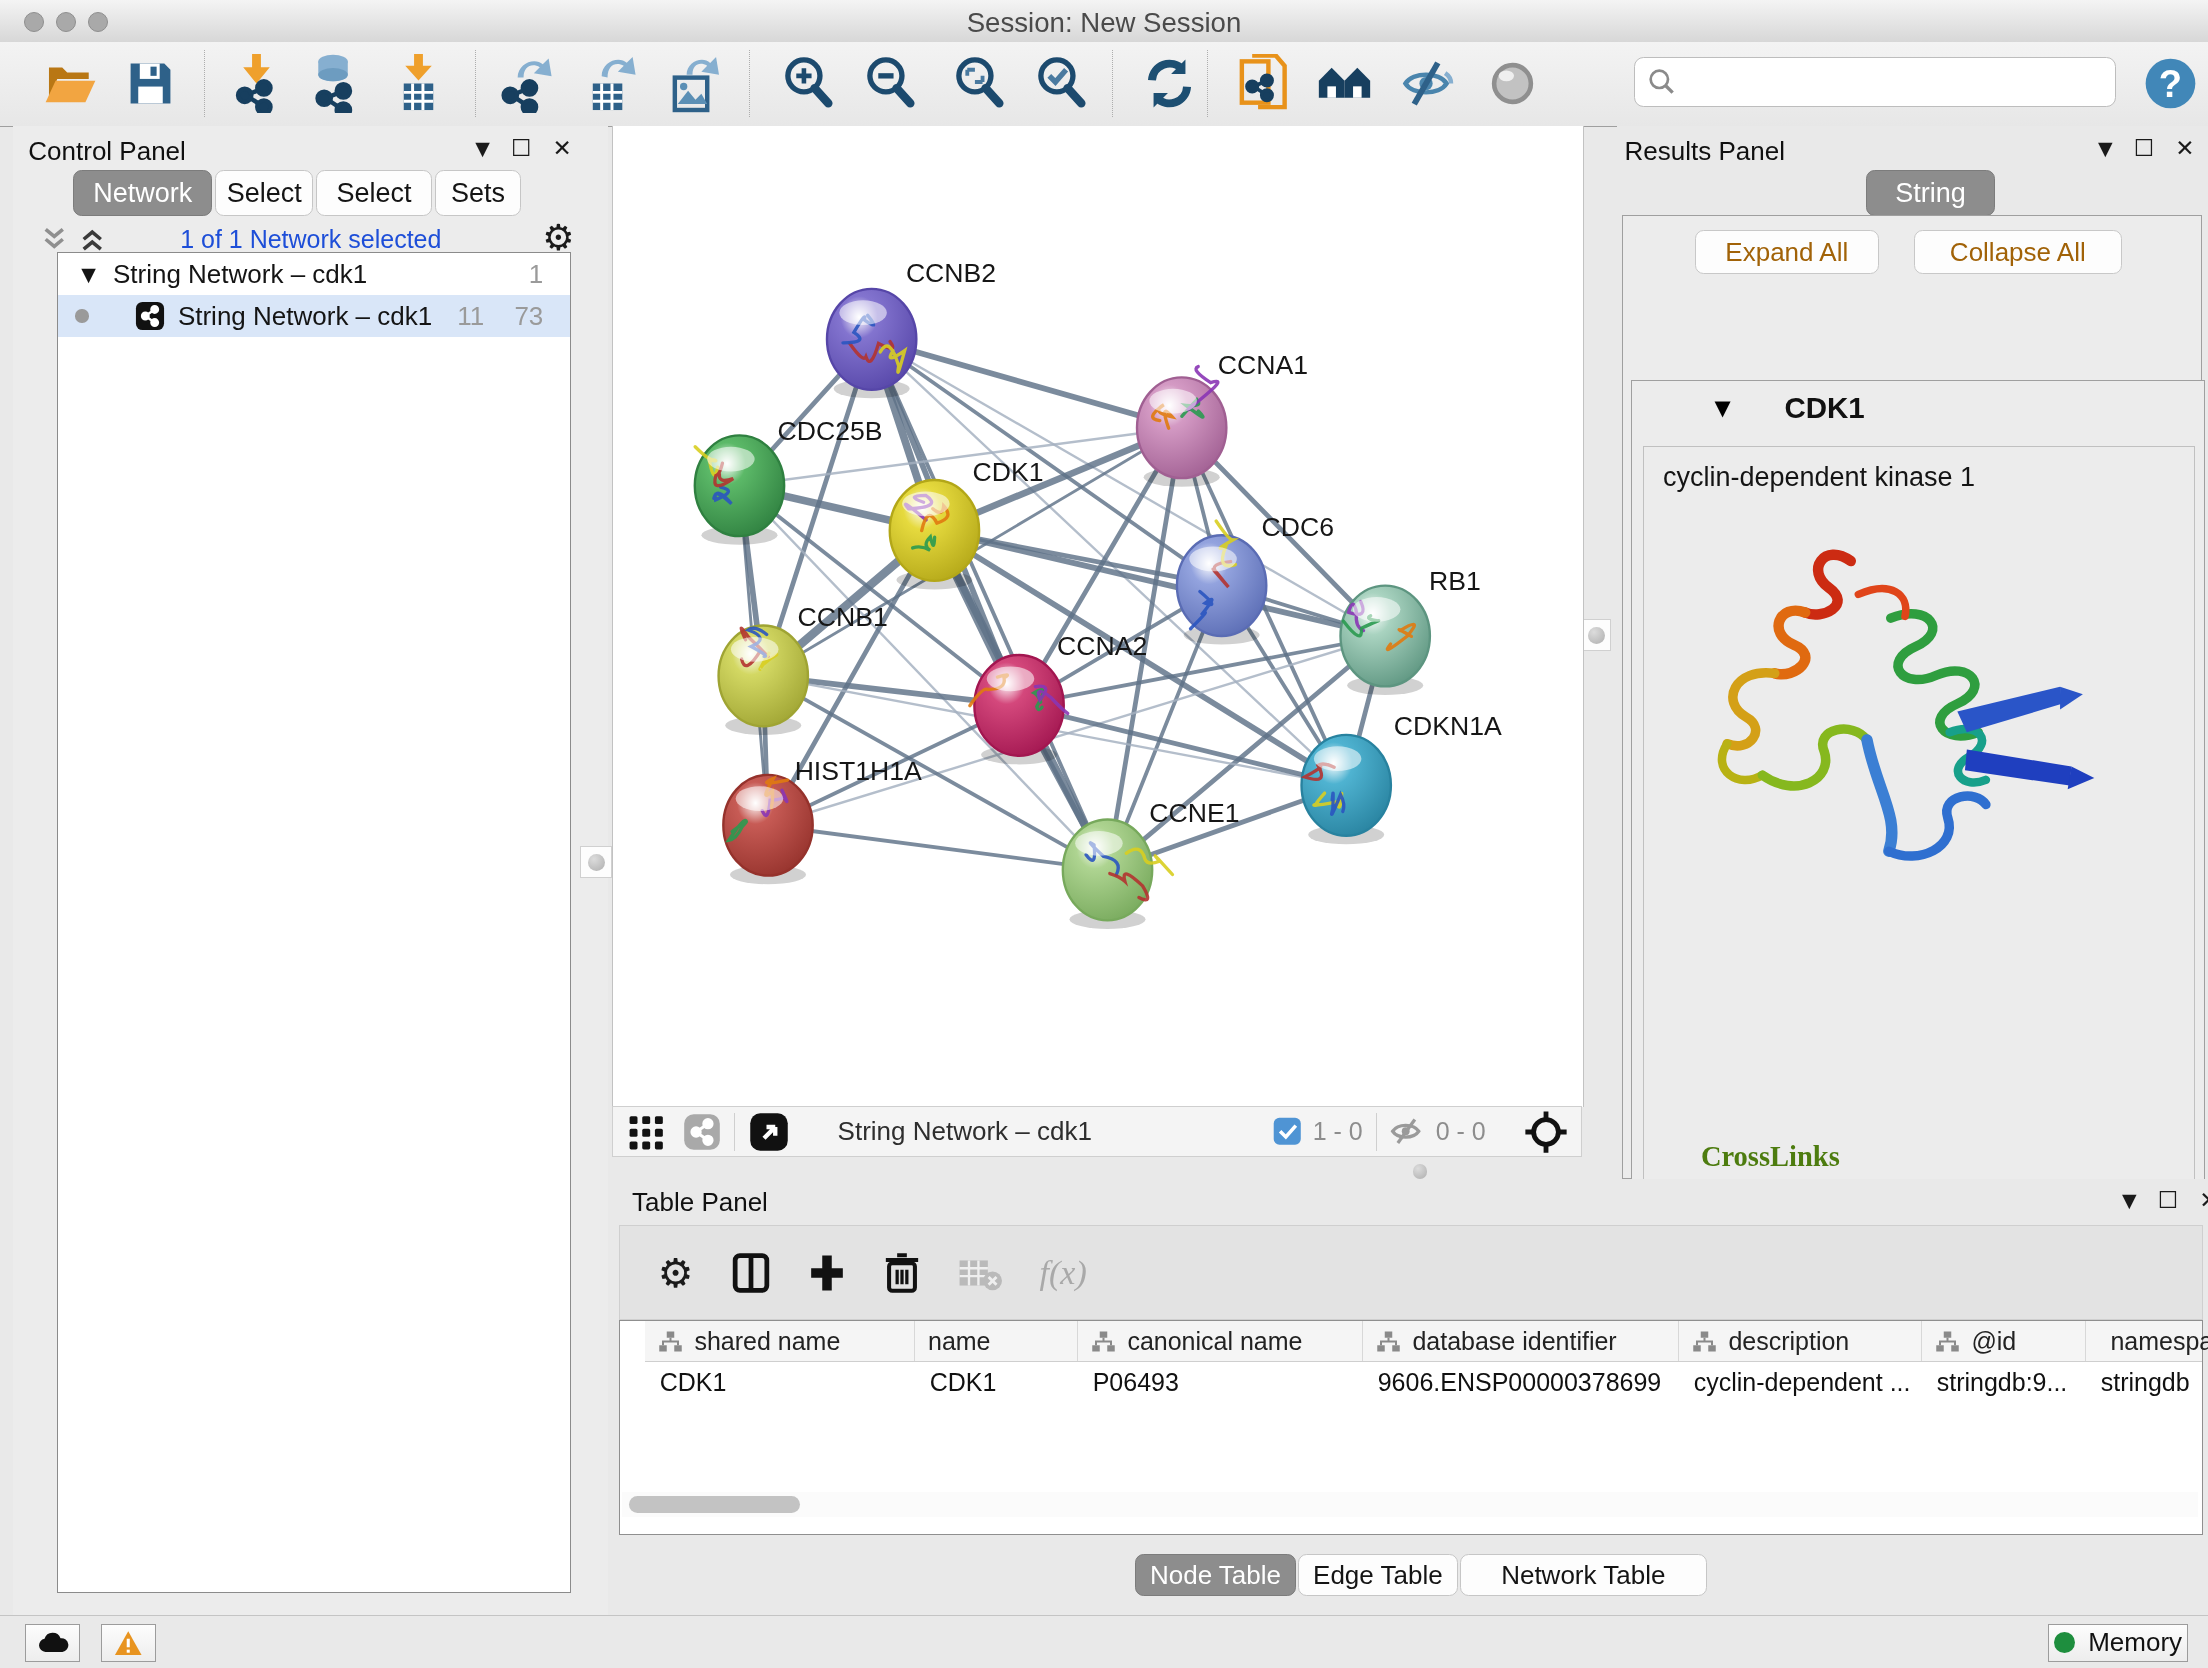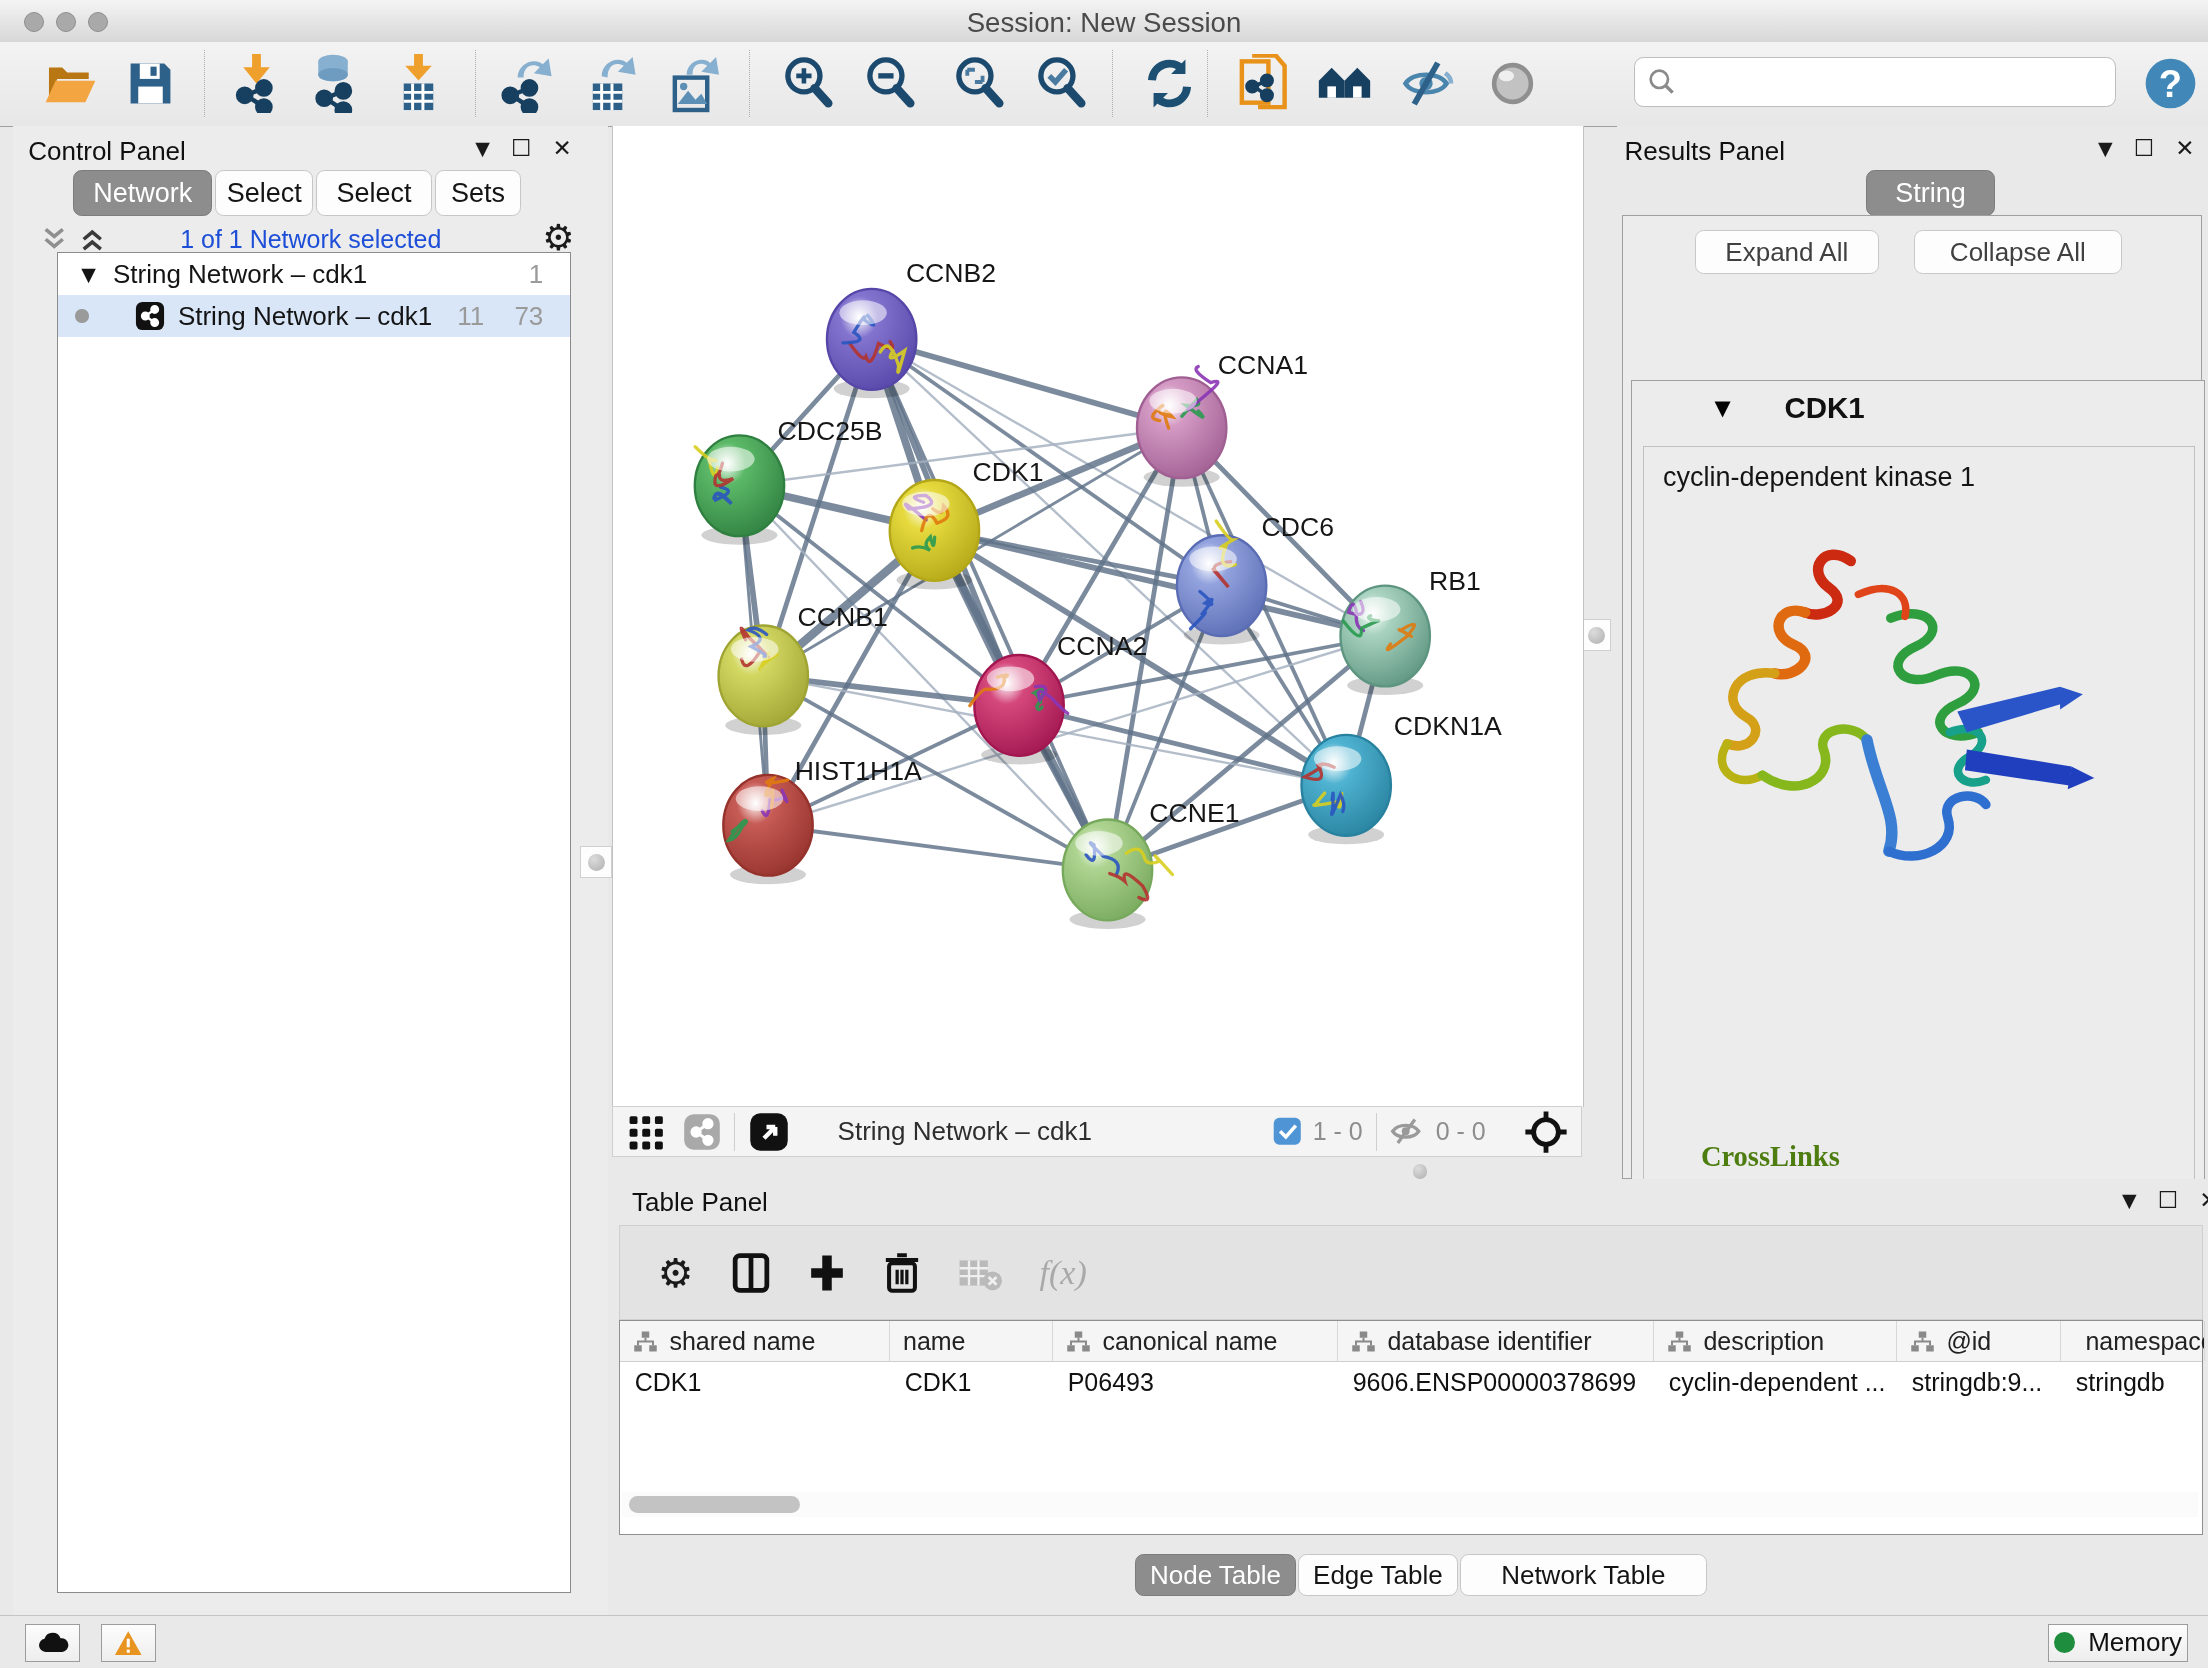--- a/index.html
+++ b/index.html
@@ -42,34 +42,34 @@
     border:1px solid #cfcfcf;box-sizing:border-box;display:flex;align-items:center;}
   .sb-div{width:0;height:38px;border-left:1px solid #cfcfcf;margin:0 13.3px;}
   .sb-text{font-size:25px;color:#8d8d8d;}
   .handle{position:absolute;background:#fdfdfd;border:1px solid #d0d0d0;display:flex;align-items:center;justify-content:center;}
   .handle i{display:block;border-radius:50%;background:radial-gradient(circle at 35% 30%,#dcdcdc,#aeaeae);width:17px;height:17px;}
   
   .results-panel{position:absolute;left:1617px;top:126px;width:592px;height:1054px;background:#e9e9e9;}
   .rp-outer{position:absolute;left:4.8px;top:89px;width:580px;height:964px;background:#ececec;
     border:1.9px solid #9f9f9f;box-sizing:border-box;}
   .btn{display:flex;align-items:center;justify-content:center;background:#fdfdfd;border:1px solid #c8c8c8;
-    border-radius:8.6px;font-size:26px;color:#404040;box-sizing:border-box;}
+    border-radius:8.6px;font-size:26px;color:#a16207;box-sizing:border-box;}
   .rp-section{position:absolute;left:8.6px;top:164px;width:574px;height:885px;border:1.9px solid #9f9f9f;
     box-sizing:border-box;background:#ececec;}
   .rp-inner{position:absolute;left:10.5px;top:65px;width:552px;height:799px;border:1.9px solid #c0c0c0;
     box-sizing:border-box;background:#ececec;overflow:hidden;}
   .serif{font-family:"Liberation Serif",serif;}
   .xlink{color:#1414cc;text-decoration:underline;font-family:"Liberation Serif",serif;font-size:27px;}
   .xlabel{font-family:"Liberation Serif",serif;font-size:27px;color:#111;}
   
   .table-panel{position:absolute;left:612px;top:1179px;width:1597px;height:436px;background:#e9e9e9;}
   .tp-toolbar{position:absolute;left:6.7px;top:46px;width:1584px;height:95px;background:#e3e3e3;
     border:1px solid #cfcfcf;box-sizing:border-box;display:flex;align-items:center;gap:38px;padding-left:38px;}
   .tp-tablebox{position:absolute;left:6.7px;top:141px;width:1584px;height:215px;background:#ffffff;
-    border:1.9px solid #8f8f8f;box-sizing:border-box;}
+    border:1.9px solid #8f8f8f;box-sizing:border-box;padding-left:25px;}
   .thead{display:flex;height:40px;background:#f5f5f5;border-bottom:1.9px solid #cfcfcf;}
   .th{display:flex;align-items:center;gap:11.4px;font-size:25px;color:#222;border-right:1px solid #d8d8d8;
     box-sizing:border-box;padding-left:13.3px;overflow:hidden;white-space:nowrap;}
   .trow{display:flex;height:40px;background:#fff;}
   .td{display:flex;align-items:center;font-size:25px;color:#111;box-sizing:border-box;
     padding-left:15px;overflow:hidden;white-space:nowrap;}
   .hscroll{position:absolute;left:1.9px;top:171px;width:1576px;height:25px;background:#fbfbfb;}
   .hthumb{position:absolute;left:7.6px;top:3.8px;width:171px;height:17px;border-radius:8.6px;background:#c3c3c3;}
   
   .bottom-bar{position:absolute;left:0;top:1615px;width:2208px;height:53px;background:#e9e9e9;

